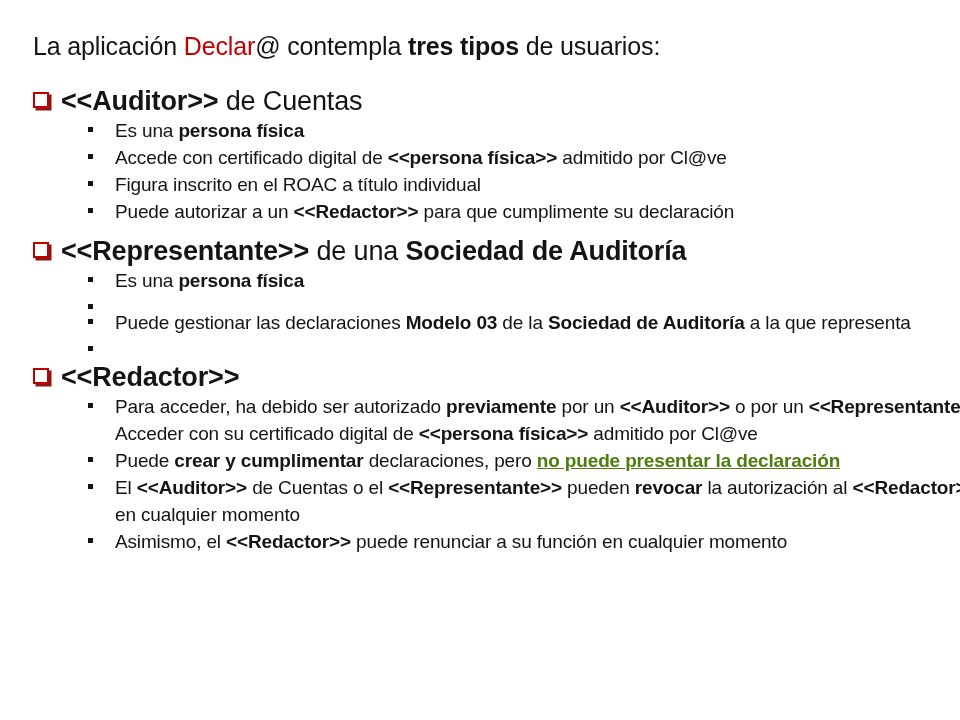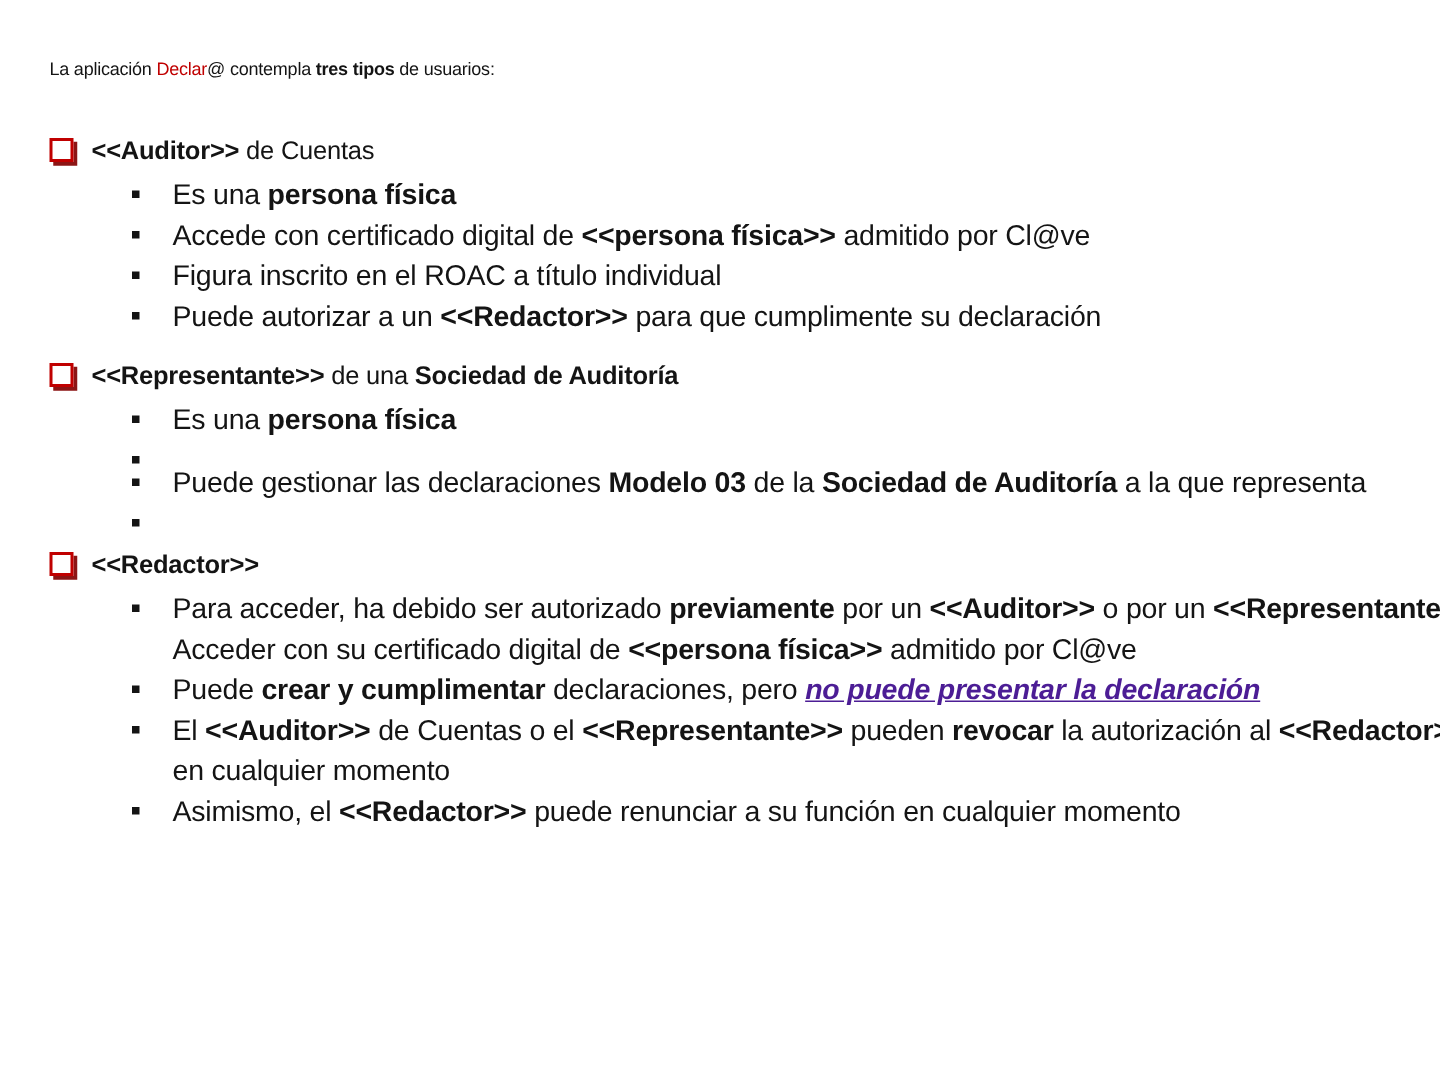--- a/index.html
+++ b/index.html
@@ -9,30 +9,30 @@
     background:#ffffff;
     box-sizing:border-box;
     padding:33px 18px 0 33px;
     font-family:"Liberation Sans",sans-serif;
     color:#141414;
     overflow:hidden;
     letter-spacing:-0.15px;
   }
   .title{
     margin:0 0 0 0;
-    font-size:12px;
+    font-size:25px;
     line-height:26px;
     white-space:nowrap;
   }
   .section{margin-top:13px;}
   .section:first-of-type{margin-top:29px;}
   .heading{
     display:flex;
     align-items:flex-start;
-    font-size:17px;
+    font-size:27px;
     line-height:26px;
     white-space:nowrap;
   }
   .checkbox{
     flex:0 0 auto;
     display:inline-block;
     width:12px;height:12px;
     background:#ffffff;
     border:2.5px solid #c00000;
     box-shadow:2.5px 2.5px 0 #8c1515;
@@ -55,21 +55,21 @@
   }
   .sq-bullet{
     display:block;
     width:5px;height:5px;
     background:#141414;
   }
   .item-text{white-space:nowrap;}
   .seg.n{font-weight:400;}
   .seg.b{font-weight:700;}
   .seg.r{color:#c00000;font-weight:400;}
-  .seg.rbu{color:#4c1d95;font-weight:700;text-decoration:underline;font-style:italic;}
+  .seg.rbu{color:#4d7c0f;font-weight:700;text-decoration:underline;}
 </style>
 </head>
 <body>
 
 <div class="slide">
   <p class="title"><span class="seg n">La aplicación </span><span class="seg r">Declar</span><span class="seg n">@ contempla </span><span class="seg b">tres tipos</span><span class="seg n"> de usuarios:</span></p>
   <div>
       <div class="section">
         <div class="heading">
           <span class="checkbox"></span>

